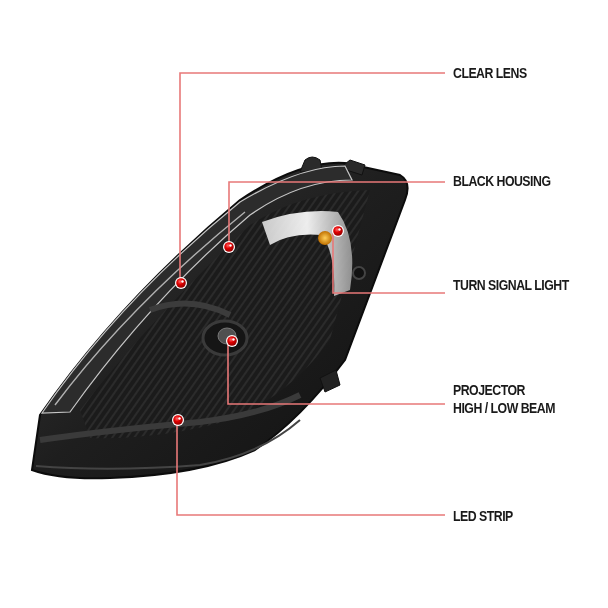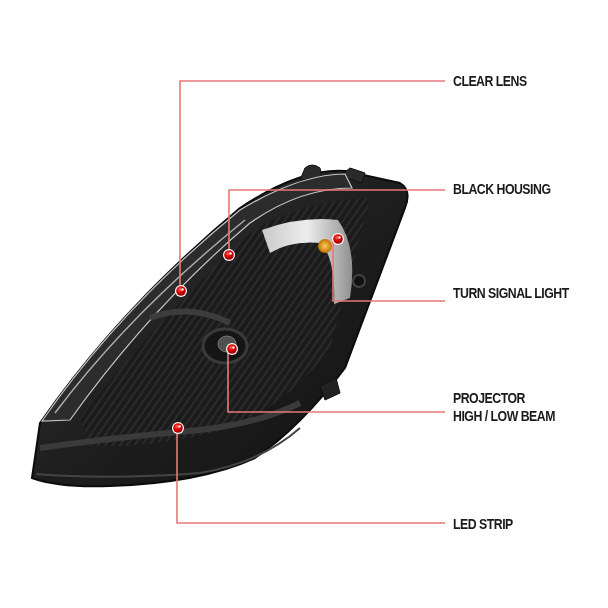--- a/index.html
+++ b/index.html
@@ -1,17 +1,17 @@
 <!DOCTYPE html>
 <html><head>
   <meta charset="utf-8">
   <style>
     html, body { margin: 0; padding: 0; background: #ffffff; }
     body { width: 608px; height: 608px; position: relative; overflow: hidden; font-family: "Liberation Sans", "DejaVu Sans", sans-serif; }
-    .stage { position: absolute; left: 0; top: 8px; width: 608px; height: 536px; }
+    .stage { position: absolute; left: 0; top: 0; width: 608px; height: 536px; }
     svg.art { position: absolute; left: 0; top: 0; }
     .label {
       position: absolute;
       left: 453px;
       font-family: "Liberation Sans", "DejaVu Sans", sans-serif;
       font-size: 15px;
       font-weight: bold;
       color: #1a1a1a;
       letter-spacing: -0.6px;
       line-height: 18px;

